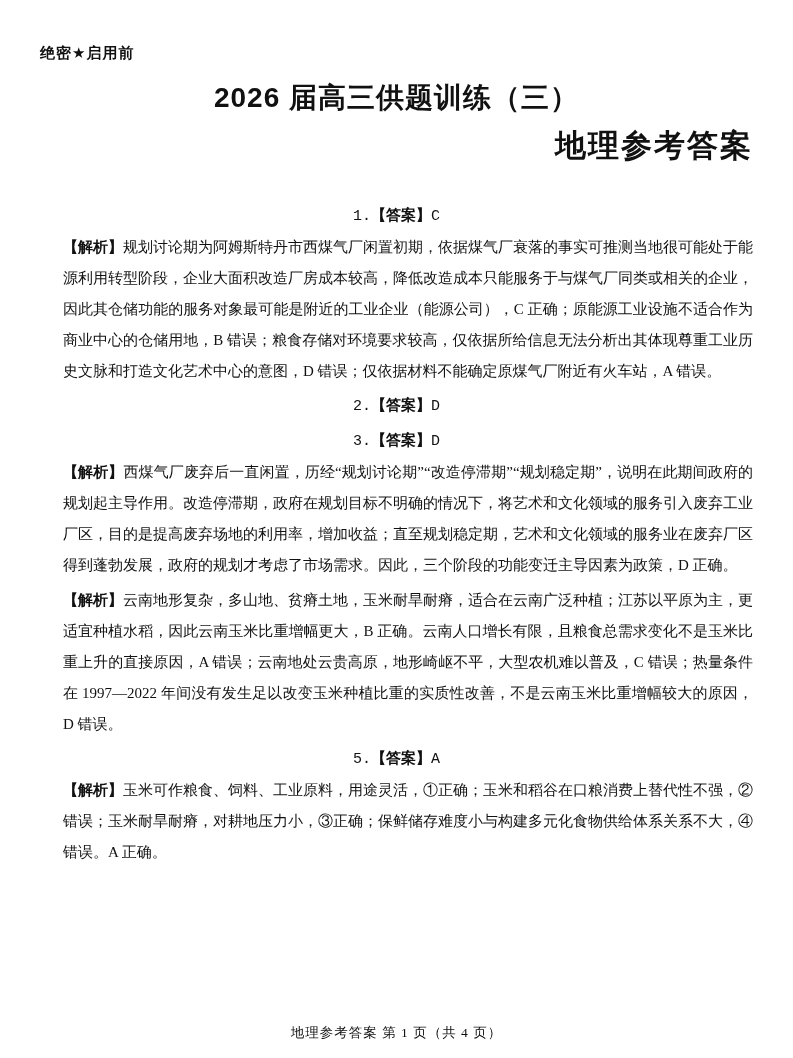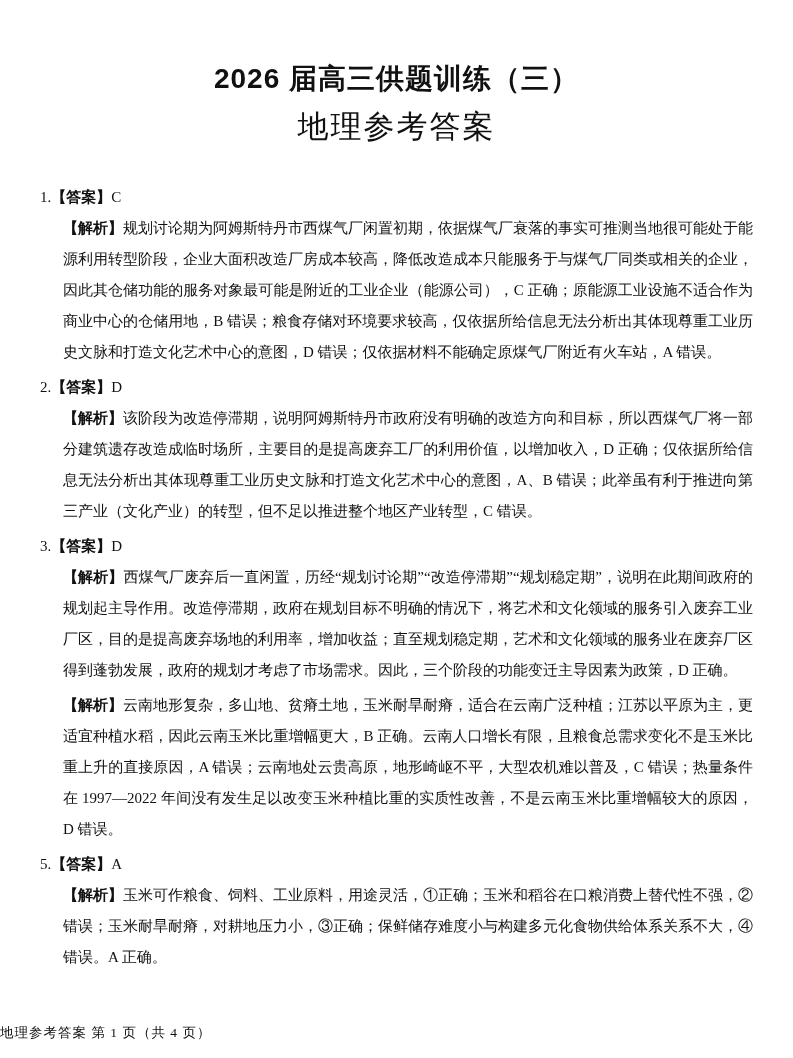--- a/index.html
+++ b/index.html
@@ -28,73 +28,75 @@
   .doc-title {
     margin: 16px 0 2px 0;
     text-align: center;
     font-family: "Liberation Sans", "DejaVu Sans", sans-serif;
     font-weight: bold;
     font-size: 28px;
     letter-spacing: 1px;
   }
   .doc-subtitle {
     margin: 8px 0 0 0;
-    text-align: center;
+    text-align: right;
     font-family: "Liberation Sans", "DejaVu Sans", sans-serif;
-    font-weight: normal;
+    font-weight: bold;
     font-size: 31px;
     letter-spacing: 2px;
   }
   .answers {
     margin-top: 34px;
     font-size: 15px;
     line-height: 31px;
   }
   .item {
     margin-bottom: 4px;
   }
   .answer-line {
-    text-align: left;
+    text-align: center;
+    font-family: Liberation Mono, monospace;
   }
   .bold-label {
     font-weight: bold;
   }
   .analysis {
     margin: 0 0 0 23px;
     text-align: justify;
     text-justify: inter-ideograph;
   }
   .page-footer {
     position: absolute;
     left: 0;
     right: 0;
     bottom: 16px;
+    text-align: center;
     font-size: 13.5px;
     letter-spacing: 1px;
   }
 </style>
 </head>
 <body>
 
 <div class="page">
 
+  <div class="security-notice">绝密★启用前</div>
 
   <h1 class="doc-title">2026 届高三供题训练（三）</h1>
   <h2 class="doc-subtitle">地理参考答案</h2>
 
   <div class="answers">
 
     <div class="item">
       <div class="answer-line"><span>1.</span><span class="bold-label">【答案】</span><span>C</span></div>
       <p class="analysis"><span class="bold-label">【解析】</span><span>规划讨论期为阿姆斯特丹市西煤气厂闲置初期，依据煤气厂衰落的事实可推测当地很可能处于能源利用转型阶段，企业大面积改造厂房成本较高，降低改造成本只能服务于与煤气厂同类或相关的企业，因此其仓储功能的服务对象最可能是附近的工业企业（能源公司），C 正确；原能源工业设施不适合作为商业中心的仓储用地，B 错误；粮食存储对环境要求较高，仅依据所给信息无法分析出其体现尊重工业历史文脉和打造文化艺术中心的意图，D 错误；仅依据材料不能确定原煤气厂附近有火车站，A 错误。</span></p>
     </div>
 
     <div class="item">
       <div class="answer-line"><span>2.</span><span class="bold-label">【答案】</span><span>D</span></div>
-      <p class="analysis"><span class="bold-label">【解析】</span><span>该阶段为改造停滞期，说明阿姆斯特丹市政府没有明确的改造方向和目标，所以西煤气厂将一部分建筑遗存改造成临时场所，主要目的是提高废弃工厂的利用价值，以增加收入，D 正确；仅依据所给信息无法分析出其体现尊重工业历史文脉和打造文化艺术中心的意图，A、B 错误；此举虽有利于推进向第三产业（文化产业）的转型，但不足以推进整个地区产业转型，C 错误。</span></p>
     </div>
 
     <div class="item">
       <div class="answer-line"><span>3.</span><span class="bold-label">【答案】</span><span>D</span></div>
       <p class="analysis"><span class="bold-label">【解析】</span><span>西煤气厂废弃后一直闲置，历经“规划讨论期”“改造停滞期”“规划稳定期”，说明在此期间政府的规划起主导作用。改造停滞期，政府在规划目标不明确的情况下，将艺术和文化领域的服务引入废弃工业厂区，目的是提高废弃场地的利用率，增加收益；直至规划稳定期，艺术和文化领域的服务业在废弃厂区得到蓬勃发展，政府的规划才考虑了市场需求。因此，三个阶段的功能变迁主导因素为政策，D 正确。</span></p>
     </div>
 
     <div class="item">
       <p class="analysis"><span class="bold-label">【解析】</span><span>云南地形复杂，多山地、贫瘠土地，玉米耐旱耐瘠，适合在云南广泛种植；江苏以平原为主，更适宜种植水稻，因此云南玉米比重增幅更大，B 正确。云南人口增长有限，且粮食总需求变化不是玉米比重上升的直接原因，A 错误；云南地处云贵高原，地形崎岖不平，大型农机难以普及，C 错误；热量条件在 1997—2022 年间没有发生足以改变玉米种植比重的实质性改善，不是云南玉米比重增幅较大的原因，D 错误。</span></p>
     </div>

